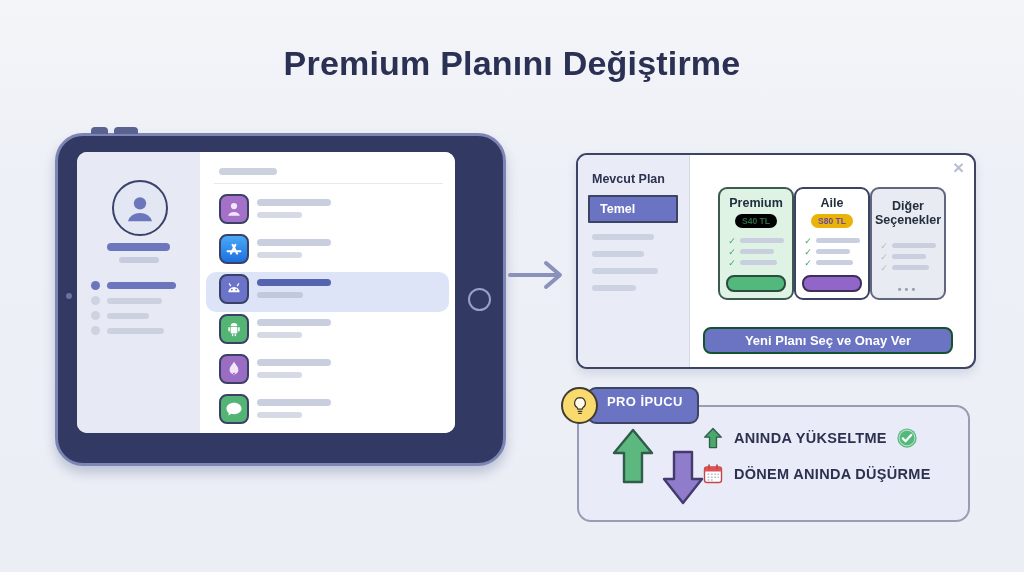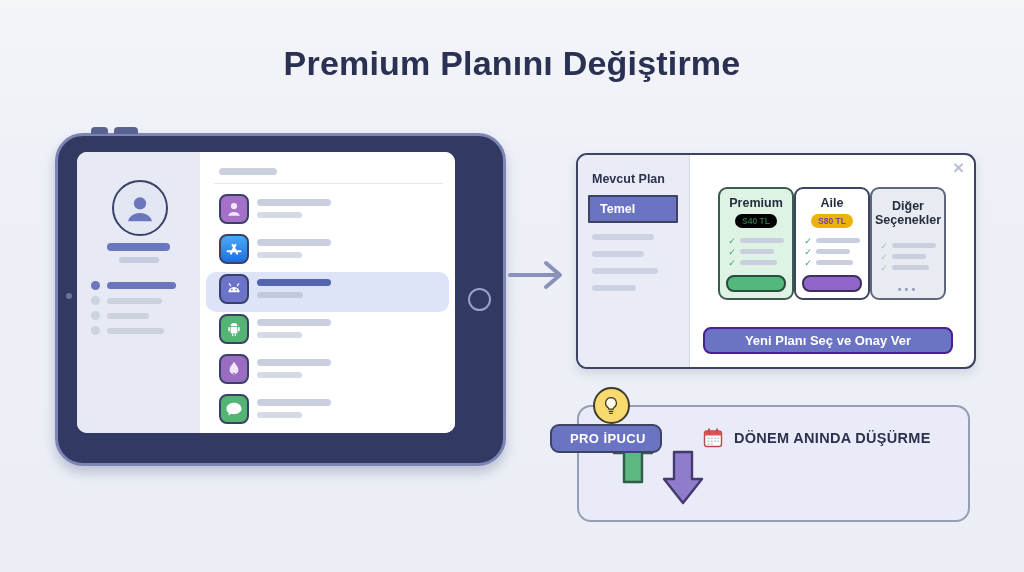--- a/index.html
+++ b/index.html
@@ -101,29 +101,29 @@
   .ck{font-size:9px;font-weight:bold;color:#3da464;}
   .other .ck{color:#b4bac9;}
   .fbar{height:5px;background:#c9cfdf;border-radius:3px;display:inline-block;}
   .w1{width:44px;} .w2{width:34px;} .w3{width:37px;}
   .plan-action{width:56px;height:13px;border-radius:8px;margin-top:7px;border:2px solid;}
   .premium .plan-action{background:#52b87c;border-color:#2c4a3e;}
   .aile .plan-action{background:#9166c8;border-color:#3d3058;}
   .more-dots{margin-top:10px;color:#9aa1b5;font-size:11px;font-weight:bold;letter-spacing:3px;}
   .confirm-btn{
     position:absolute;left:13px;bottom:13px;width:250px;height:27px;
-    background:#6a74c2;border:2px solid #4c1d95;border-radius:8px;box-sizing:border-box;
+    background:#6a74c2;border:2px solid #14532d;border-radius:8px;box-sizing:border-box;
     color:#fff;font-size:13px;font-weight:bold;display:flex;align-items:center;justify-content:center;
   }
   
   .tipbox{
     position:absolute;left:577px;top:405px;width:393px;height:117px;box-sizing:border-box;
     background:#e9ecf8;border:2px solid #969db5;border-radius:14px;
   }
-  .tip-badge{position:absolute;left:-18px;top:-20px;display:flex;align-items:center;z-index:3;flex-direction:column;}
+  .tip-badge{position:absolute;left:-18px;top:-20px;display:flex;z-index:3;}
   .bulb-circle{
     width:37px;height:37px;border-radius:50%;background:#f8da6e;border:2.5px solid #413b31;
     display:flex;align-items:center;justify-content:center;z-index:2;box-sizing:border-box;
   }
   .badge-rect{
     margin-left:-11px;background:#6a74c2;border:2px solid #3d4463;border-radius:9px;
     color:#fff;font-size:13px;font-weight:bold;padding:5px 14px 5px 18px;letter-spacing:.4px;
   }
   .big-arrows{position:absolute;left:33px;top:20px;width:110px;height:80px;}
   .tip-items{position:absolute;left:122px;top:16px;}
@@ -352,20 +352,33 @@
     </div>
     <div class="badge-rect">PRO İPUCU</div>
   </div>
 
   <svg class="big-arrows" viewBox="0 0 110 80">
     <polygon points="21,3 40,26 30,26 30,55 12,55 12,26 2,26" fill="#5cb87e" stroke="#2f5d4a" stroke-width="2.4" stroke-linejoin="round"></polygon>
     <polygon points="62,25 80,25 80,52 90,52 71,76 52,52 62,52" fill="#8f7cca" stroke="#453a70" stroke-width="2.4" stroke-linejoin="round"></polygon>
   </svg>
 
   <div class="tip-items">
+    <div class="tip-item">
+      <span class="tip-icon">
+        <svg viewBox="0 0 24 26" width="20" height="24">
+          <polygon points="12,1.5 22,12 16.2,12 16.2,24.5 7.8,24.5 7.8,12 2,12" fill="#4aa86c" stroke="#2f5d4a" stroke-width="1.6" stroke-linejoin="round"></polygon>
+        </svg>
+      </span>
+      <span class="label">ANINDA YÜKSELTME</span>
+      <svg class="check-circle" viewBox="0 0 24 24">
+        <circle cx="12" cy="12" r="10.5" fill="#54b87a"></circle>
+        <circle cx="12" cy="12" r="8.6" fill="none" stroke="#ffffff" stroke-width="1.2" opacity="0.55"></circle>
+        <path d="M7.4 12.4 l3 3.1 l6.2 -6.8" stroke="#fff" stroke-width="2.4" fill="none" stroke-linecap="round" stroke-linejoin="round"></path>
+      </svg>
+    </div>
     <div class="tip-item">
       <span class="tip-icon">
         <svg viewBox="0 0 24 24" width="24" height="24">
           <rect x="3.5" y="5" width="17" height="15.5" rx="2.6" fill="#fff" stroke="#c04848" stroke-width="1.4"></rect>
           <path d="M3.5 8 a2.6 2.6 0 0 1 2.6 -3 h11.8 a2.6 2.6 0 0 1 2.6 3 v1.6 h-17 z" fill="#e05252"></path>
           <line x1="8" y1="3.2" x2="8" y2="6.4" stroke="#c04848" stroke-width="1.7" stroke-linecap="round"></line>
           <line x1="16" y1="3.2" x2="16" y2="6.4" stroke="#c04848" stroke-width="1.7" stroke-linecap="round"></line>
           <g fill="#b9c0cf">
             <rect x="6.4" y="11.6" width="2" height="1.5" rx="0.4"></rect>
               <rect x="9.8" y="11.6" width="2" height="1.5" rx="0.4"></rect>

